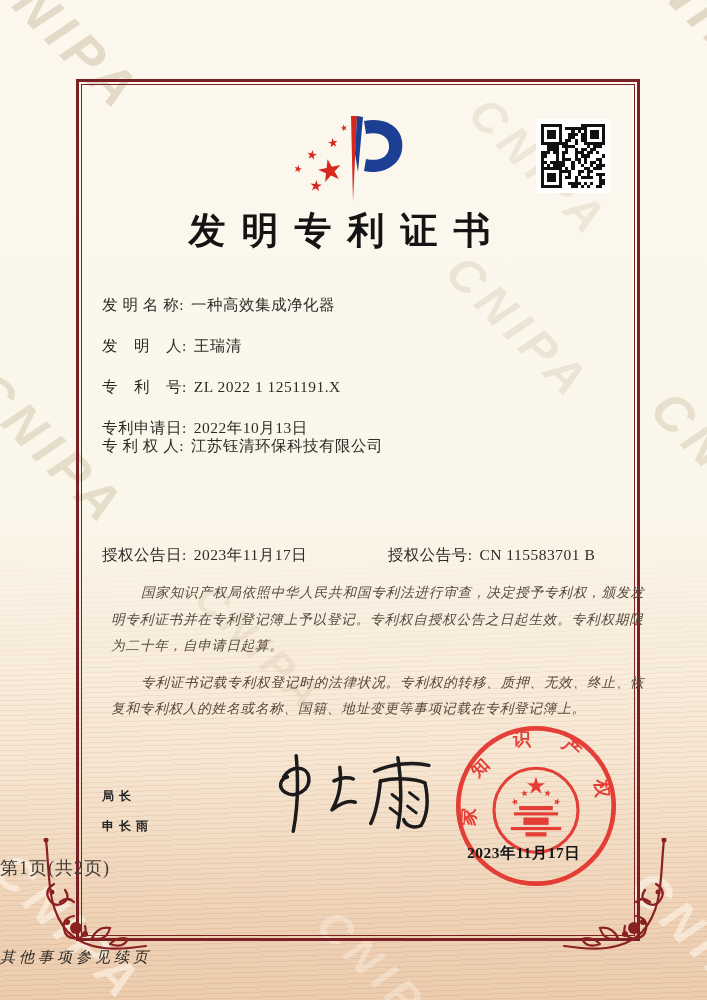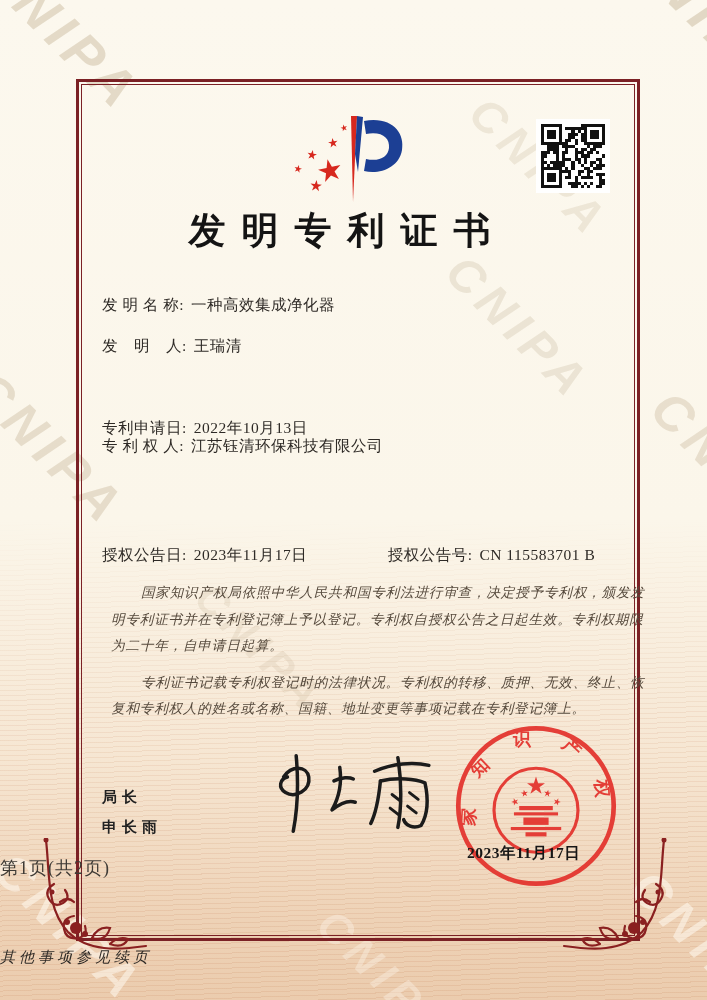--- a/index.html
+++ b/index.html
@@ -26,21 +26,21 @@
   .qr{position:absolute;left:536px;top:119px;width:74px;height:74px;background:#fff;padding:5px;box-sizing:border-box;}
   .title{position:absolute;left:0;right:60px;top:206px;text-align:center;font-size:37px;font-weight:bold;
          color:#141414;letter-spacing:16px;text-indent:16px;padding-left:32px;}
   .row{position:absolute;left:102px;font-size:15.5px;color:#2e2a26;letter-spacing:.5px;white-space:nowrap;}
   .row .val{padding-left:7px;}
   .grant-group{display:inline-block;}
   .body-text{position:absolute;left:87px;top:580px;width:536px;color:#55493c;margin-left:24px;}
   .body-text p{margin:0 0 10px 0;font-size:13.6px;line-height:1.95;text-indent:2.2em;
                font-style:italic;letter-spacing:.8px;}
   .signer{position:absolute;left:102px;font-family:Liberation Sans, sans-serif;
-          font-weight:600;font-size:15px;color:#222;letter-spacing:5px;}
+          font-weight:600;font-size:12px;color:#222;letter-spacing:5px;}
   .signature{position:absolute;left:250px;top:748px;}
   .seal{position:absolute;left:452px;top:722px;}
   .seal-date{position:absolute;left:467px;top:843px;font-size:15.5px;font-weight:bold;color:#161616;
              letter-spacing:.5px;font-family:"Liberation Serif","DejaVu Serif",serif;}
   .footer-page{position:absolute;left:0;right:40px;top:856px;font-size:18px;color:#3e3a35;letter-spacing:1px;}
   .footer-note{position:absolute;left:0;right:0;top:948px;font-size:15px;color:#2e2a26;
                letter-spacing:4px;font-style:italic;}
   .corner{position:absolute;}
 </style>
 </head>
@@ -246,20 +246,23 @@
   </div>
 
   <div class="title">发明专利证书</div>
 
   <div class="row" style="top:336px;">
     <span>发　明　人:</span><span class="val">王瑞清</span>
   </div>
   <div class="row" style="top:295px;">
     <span>发 明 名 称:</span><span class="val">一种高效集成净化器</span>
   </div>
+  <div class="row" style="top:377px;">
+    <span>专　利　号:</span><span class="val">ZL 2022 1 1251191.X</span>
+  </div>
   <div class="row" style="top:418px;">
     <span>专利申请日:</span><span class="val">2022年10月13日</span>
   </div>
   <div class="row" style="top:436px;text-align:right;">
     <span>专 利 权 人:</span><span class="val">江苏钰清环保科技有限公司</span>
   </div>
   <div class="row" style="top:545px;">
     <span class="grant-group">
       <span>授权公告日:</span><span class="val">2023年11月17日</span>
     </span>

